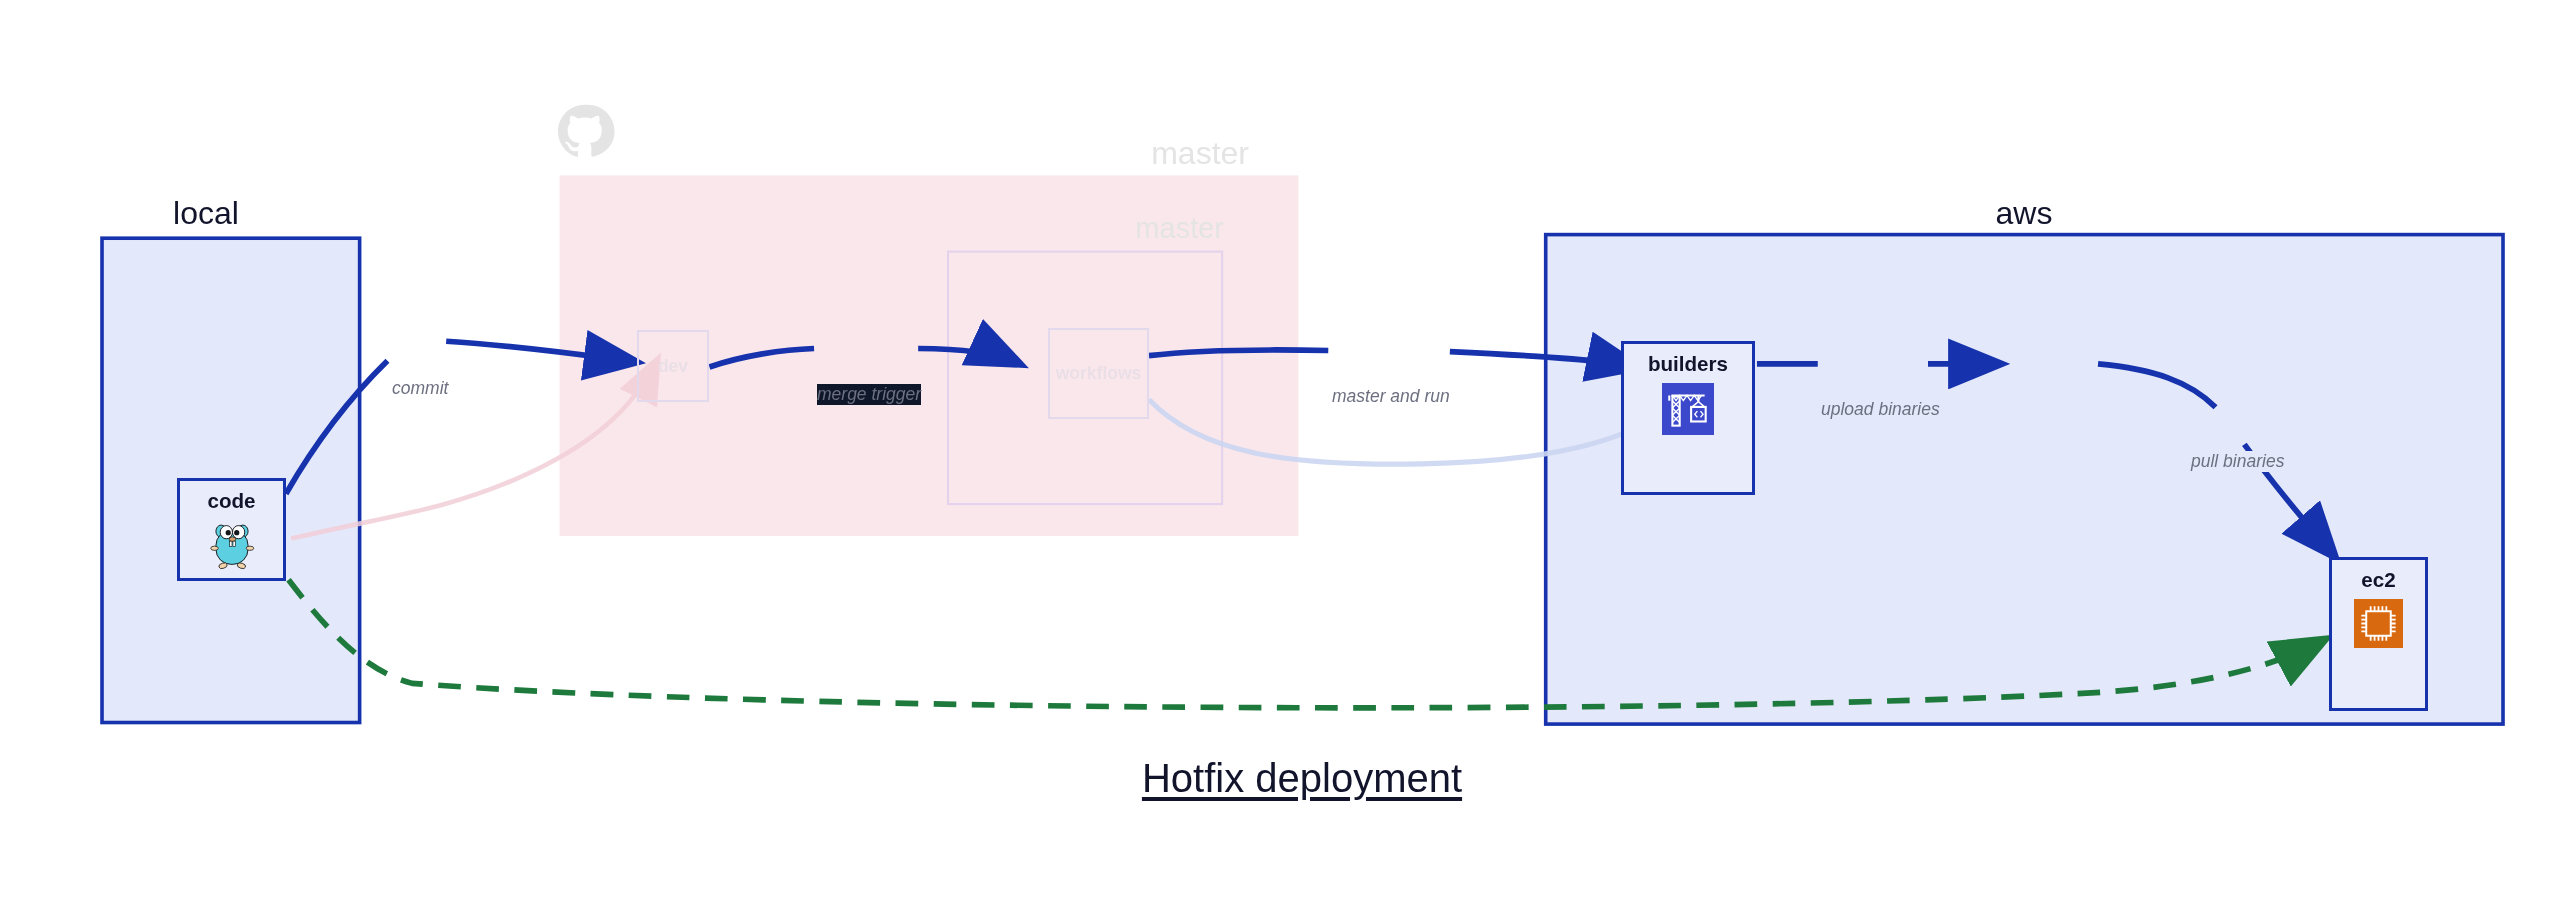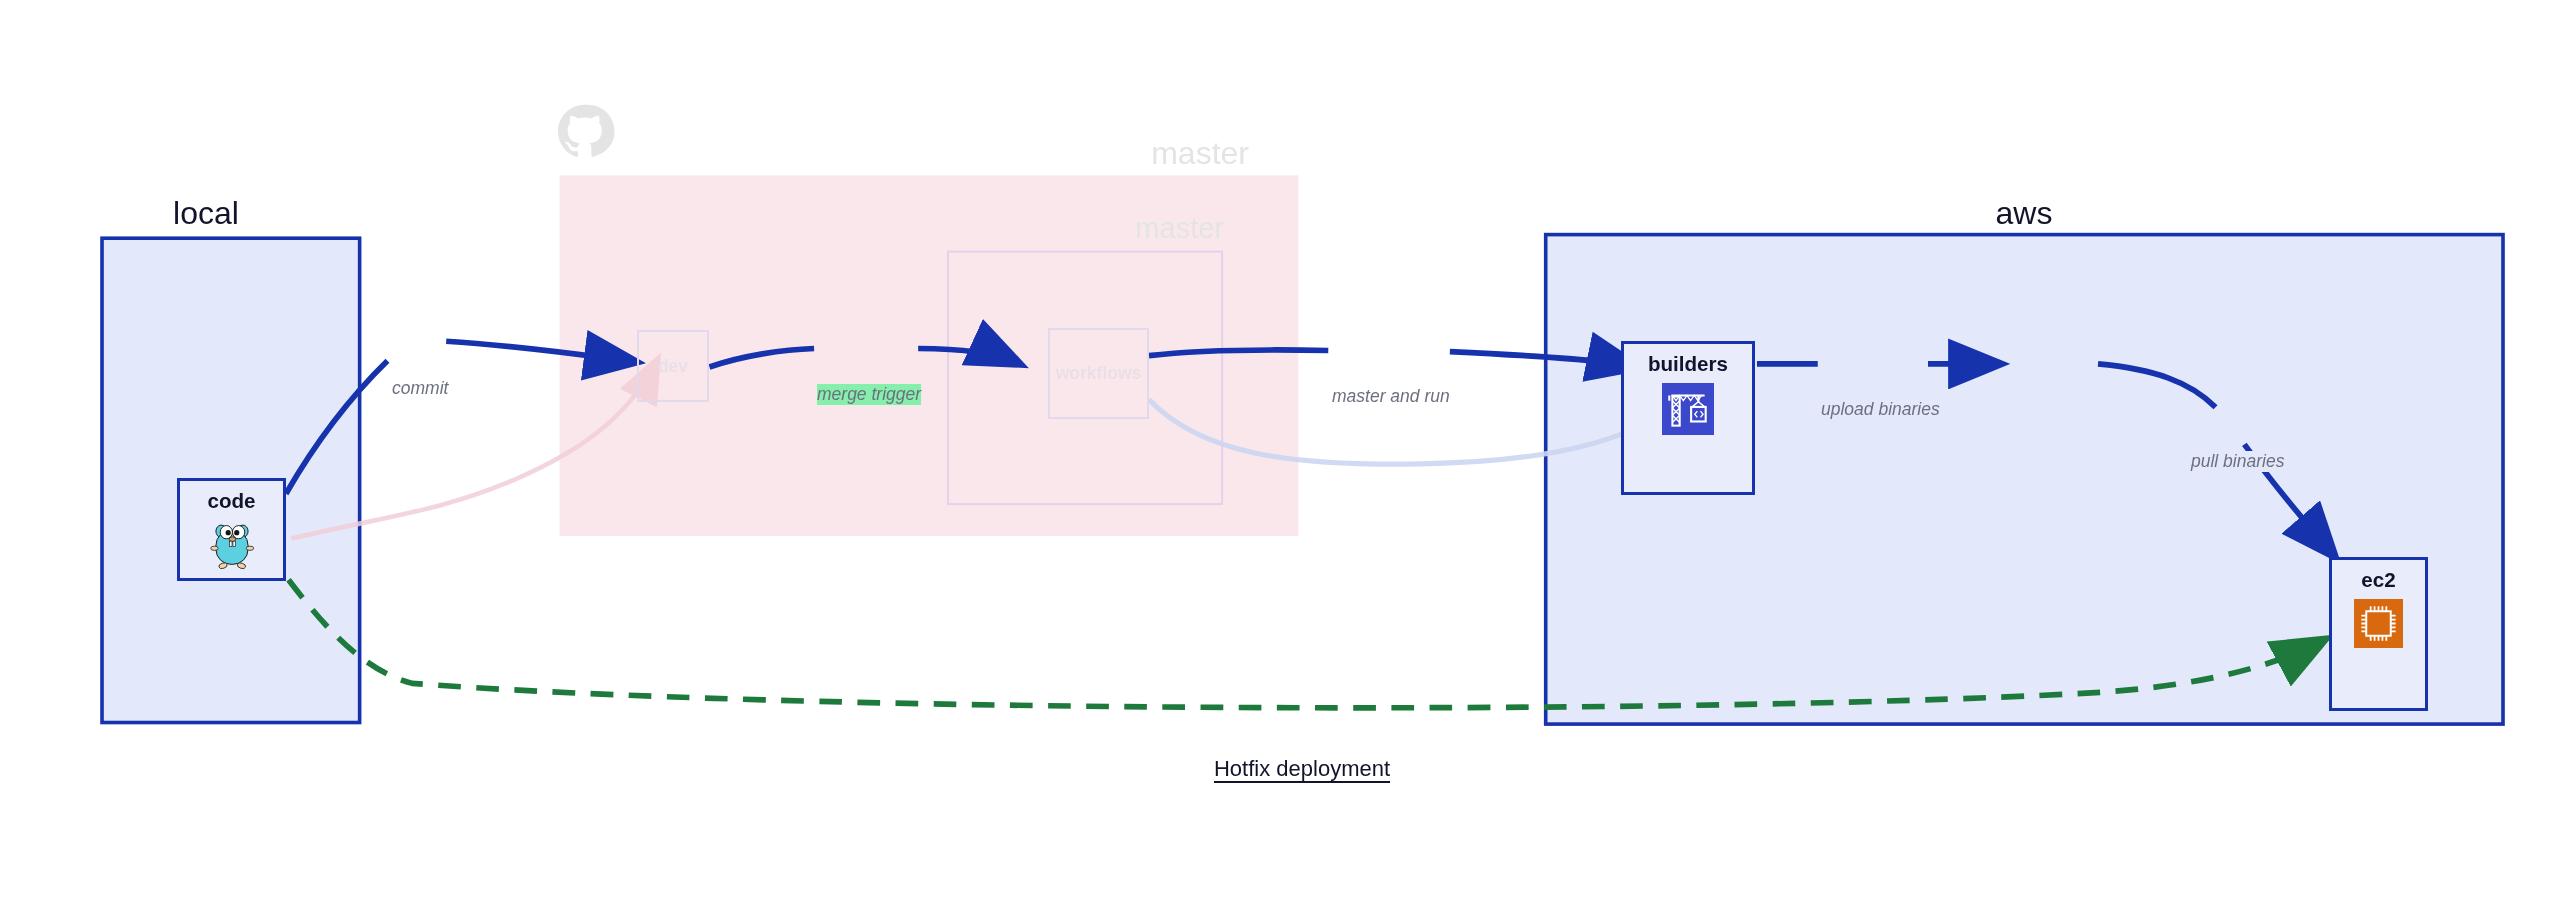--- a/index.html
+++ b/index.html
@@ -15,24 +15,24 @@
        text-align:center;width:100%;}
   .node-title.faded{color:#eadfe7;font-weight:bold;}
   .node{position:absolute;box-sizing:border-box;background:#e9edfb;
        border:3.6px solid #1632ad;display:flex;flex-direction:column;
        align-items:center;padding-top:8.2px;}
   .node.faded{background:transparent;border:2.1px solid #e3d9ec;}
   .icon-sq{width:52px;height:52px;margin-top:7.2px;}
   .edge-label{position:absolute;font-size:17.5px;font-style:italic;
        color:#6c7080;font-family:"Liberation Sans", sans-serif;
        white-space:nowrap;background:#ffffff;margin-top:48px;}
-  .edge-label.on-pink{background:#86efac;}
+  .edge-label.on-pink{background:#0f172a;}
   .edge-label.on-blue{background:#e3e8fa;}
   .edge-label.plain{background:transparent;}
-  #page-title{position:absolute;font-size:22px;color:#11142b;
+  #page-title{position:absolute;font-size:40px;color:#11142b;
        text-decoration:underline;text-underline-offset:5.2px;
        font-family:"Liberation Sans", sans-serif;white-space:nowrap;}
 </style>
 </head>
 <body>
 
 <div id="stage">
 
   <svg id="canvas" viewBox="0 0 5054 1750">
     <defs>

